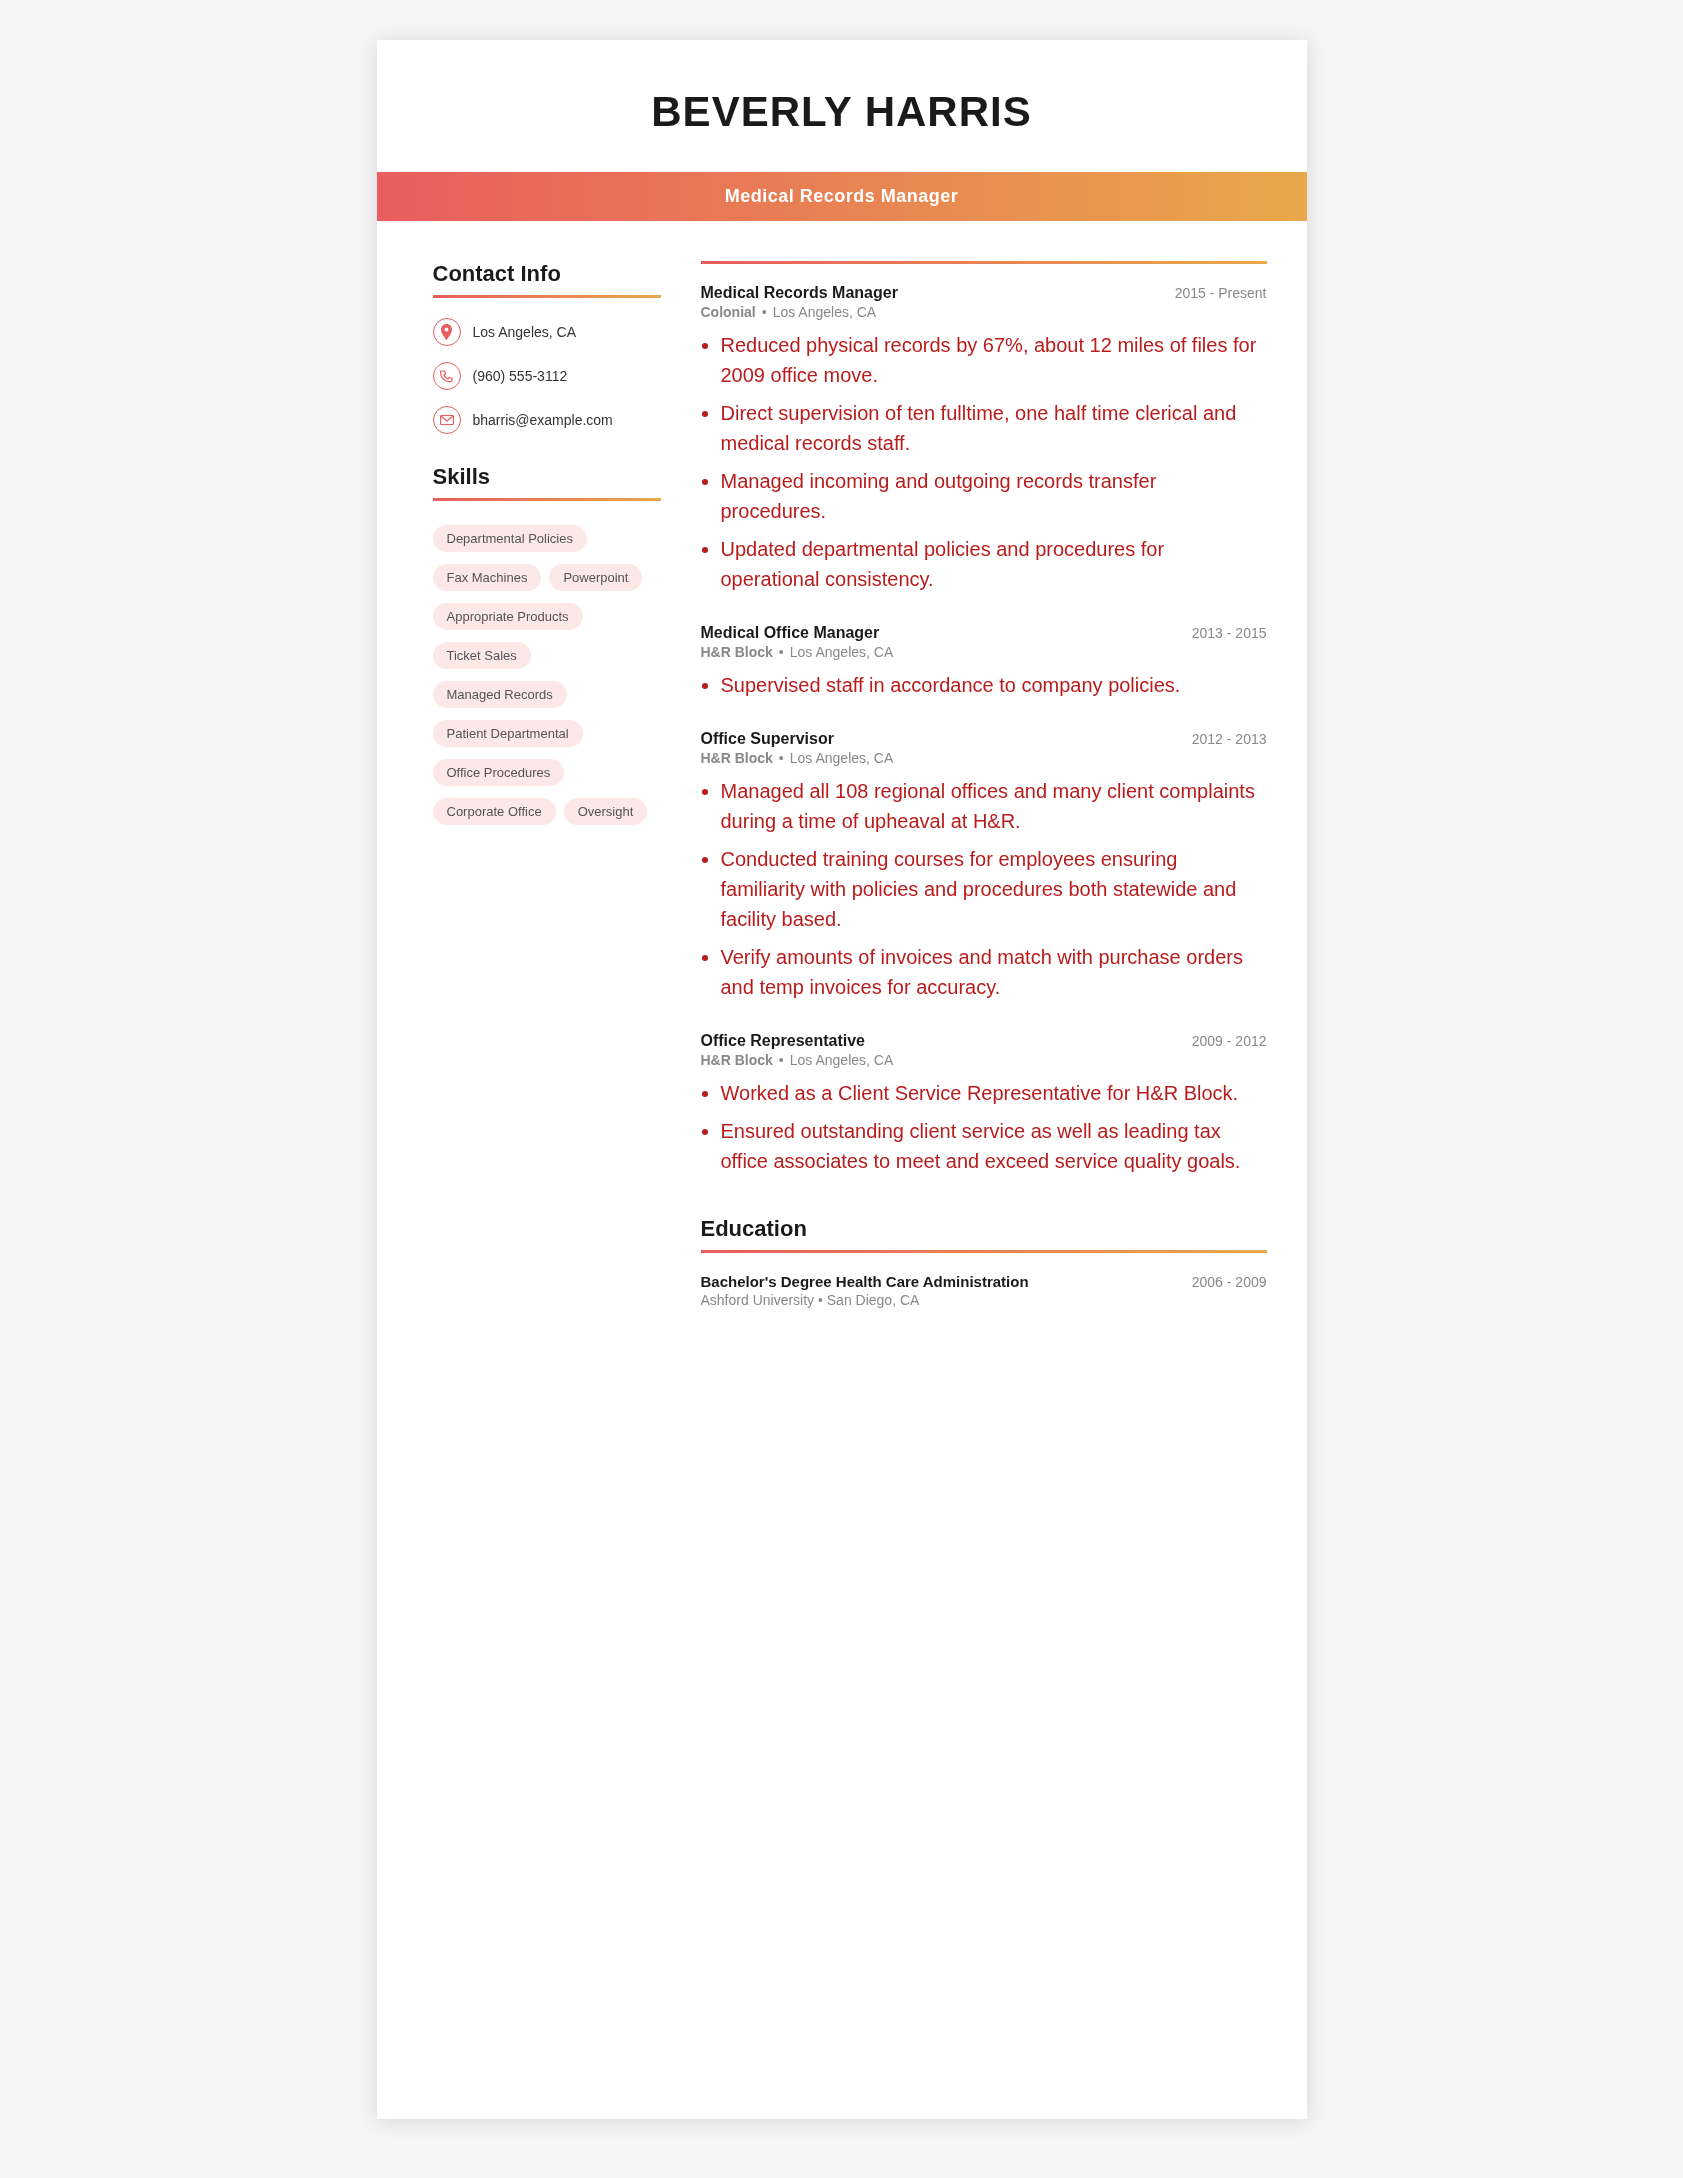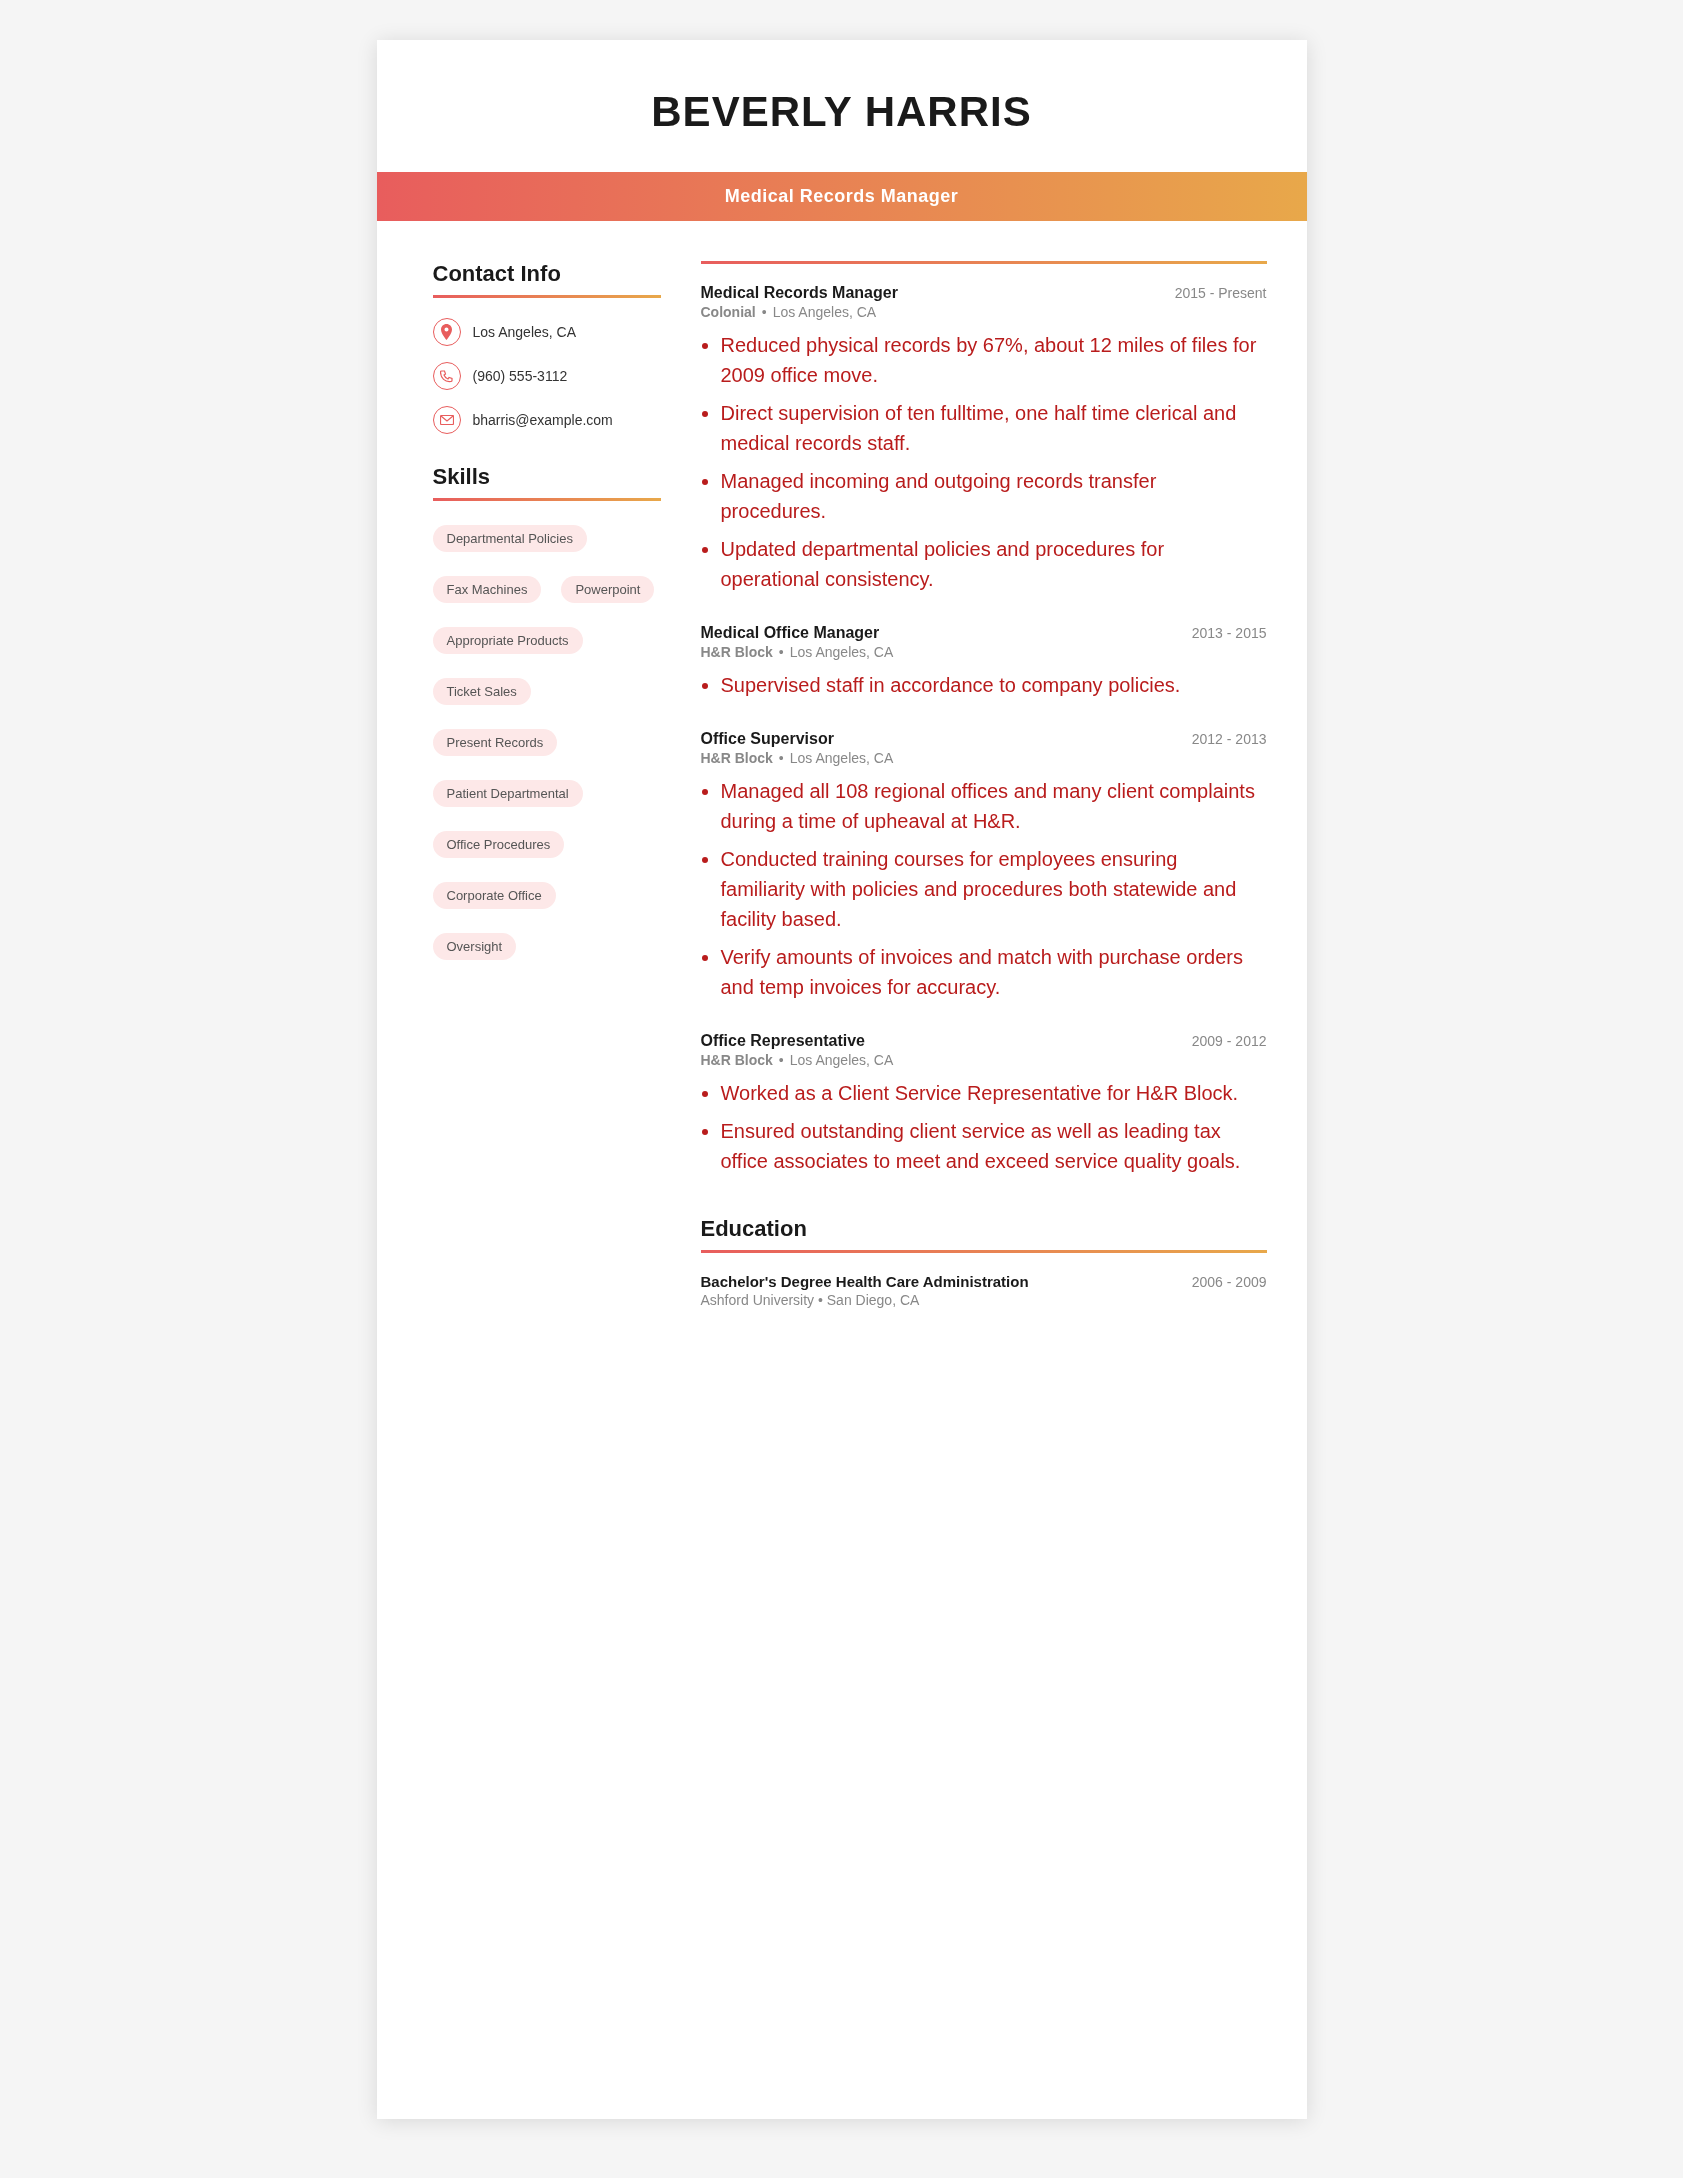--- a/index.html
+++ b/index.html
@@ -157,21 +157,21 @@
       font-size: 14px;
       color: #888;
       margin-top: 2px;
     }
     .sidebar-contact-section {
       margin-bottom: 10px;
     }
     .sidebar-skills-tags {
       display: flex;
       flex-wrap: wrap;
-      gap: 16px;
+      gap: 4px;
     }
   </style>
 </head>
 <body>
 
 <div class="resume">
 
   <div class="header">
     <div class="header-name">BEVERLY HARRIS</div>
   </div>
@@ -219,21 +219,21 @@
       <div class="skills-section">
         <div class="section-title">Skills</div>
         <hr class="section-divider">
         <div class="sidebar-skills-tags">
 
         <span class="skill-tag">Departmental Policies</span>
             <span class="skill-tag">Fax Machines</span>
             <span class="skill-tag">Powerpoint</span>
             <span class="skill-tag">Appropriate Products</span>
             <span class="skill-tag">Ticket Sales</span>
-            <span class="skill-tag">Present Records</span>
+            <span class="skill-tag">Managed Records</span>
             <span class="skill-tag">Patient Departmental</span>
             <span class="skill-tag">Office Procedures</span>
             <span class="skill-tag">Corporate Office</span>
             <span class="skill-tag">Oversight</span>
           </div>
       </div>
 
     </div>
 
     <div class="main">

